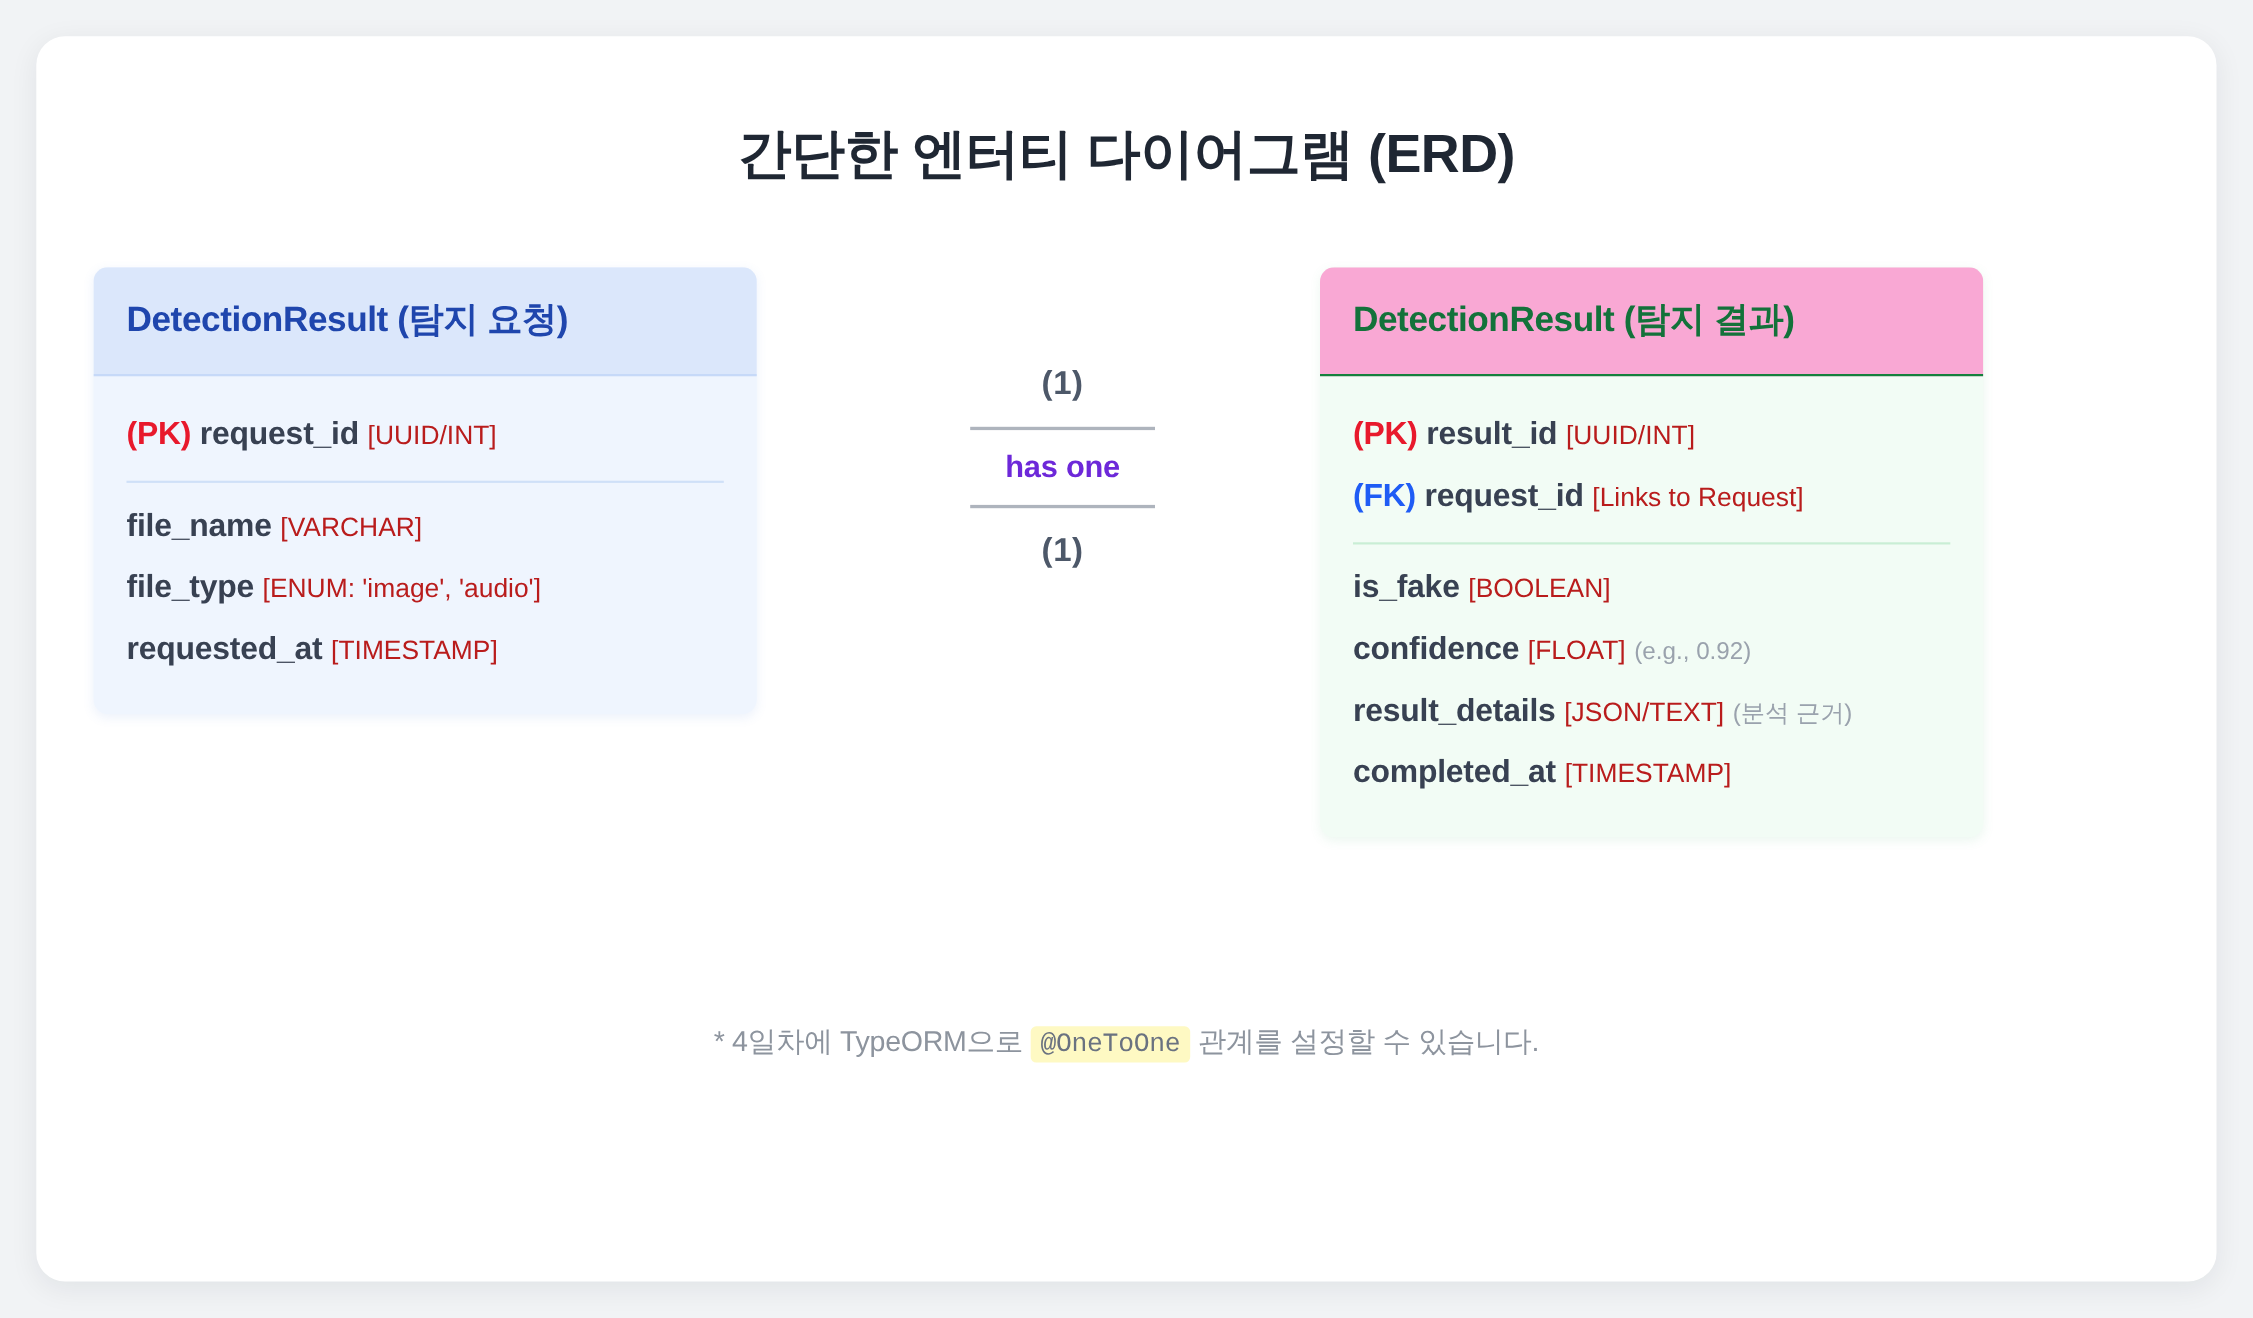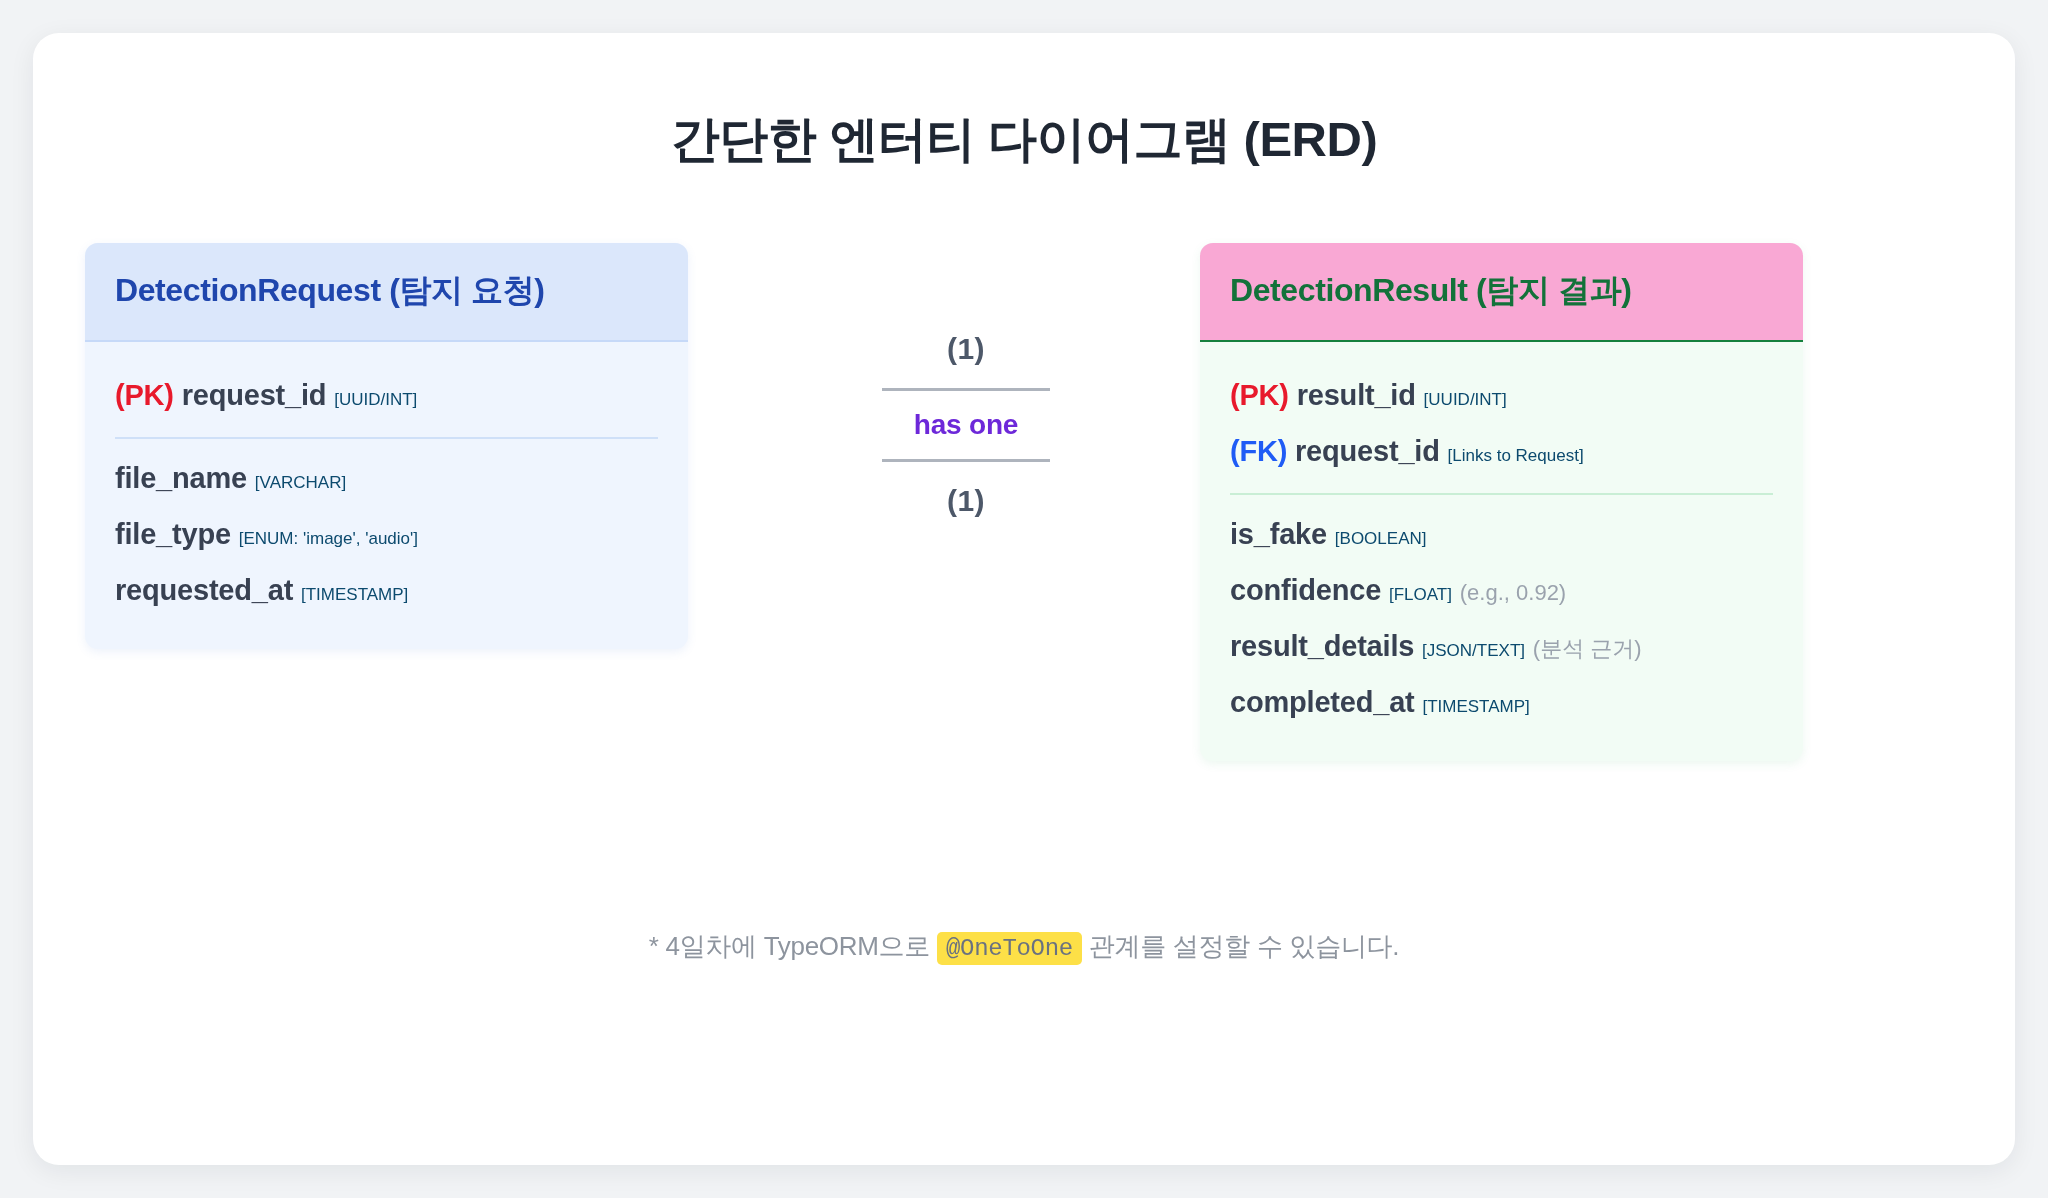--- a/index.html
+++ b/index.html
@@ -75,21 +75,21 @@
 
   .field {
     font-size: 29px;
     line-height: 1.0;
     color: #3b4454;
     padding: 13px 0 14px 0;
     white-space: nowrap;
     letter-spacing: -0.2px;
   }
   .field .fname { font-weight: 600; color: #384152; }
-  .field .ftype { font-size: 17px; color: #0c4a6e; font-weight: 400; letter-spacing: 0; }
+  .field .ftype { font-size: 24px; color: #b91c1c; font-weight: 400; letter-spacing: 0; }
   .field .fnote { font-size: 22px; color: #9aa2ad; font-weight: 400; letter-spacing: 0; }
   .field .key-pk { color: #e8192c; font-weight: 700; }
   .field .key-fk { color: #1f5cf5; font-weight: 700; }
 
   .field-divider { height: 2px; margin: 13px 0 12px 0; }
 
   
   #entity-request {
     left: 52px;
     width: 603px;
@@ -148,38 +148,38 @@
   .footnote {
     text-align: center;
     margin-top: 86px;
     font-size: 26px;
     color: #8d949e;
     letter-spacing: -0.3px;
   }
   .footnote code {
     font-family: "Liberation Mono", "DejaVu Sans Mono", monospace;
     font-size: 24px;
-    background: #fde047;
+    background: #fef9c3;
     color: #6a7280;
     border-radius: 5px;
     padding: 3px 9px;
   }
 </style>
 </head>
 <body>
 
 <div class="page">
   <div class="panel">
 
     <h1 class="title">간단한 엔터티 다이어그램 (ERD)</h1>
 
     <div class="diagram">
 
       <div class="entity" id="entity-request">
-        <div class="entity-head">DetectionRequest (탐지 요청)</div>
+        <div class="entity-head">DetectionResult (탐지 요청)</div>
         <div class="entity-body">
 
           <div class="field">
             <span class="key-pk">(PK)</span>
             <span class="fname">request_id</span>
             <span class="ftype">[UUID/INT]</span>
           </div>
 
           <div class="field-divider"></div>
 

